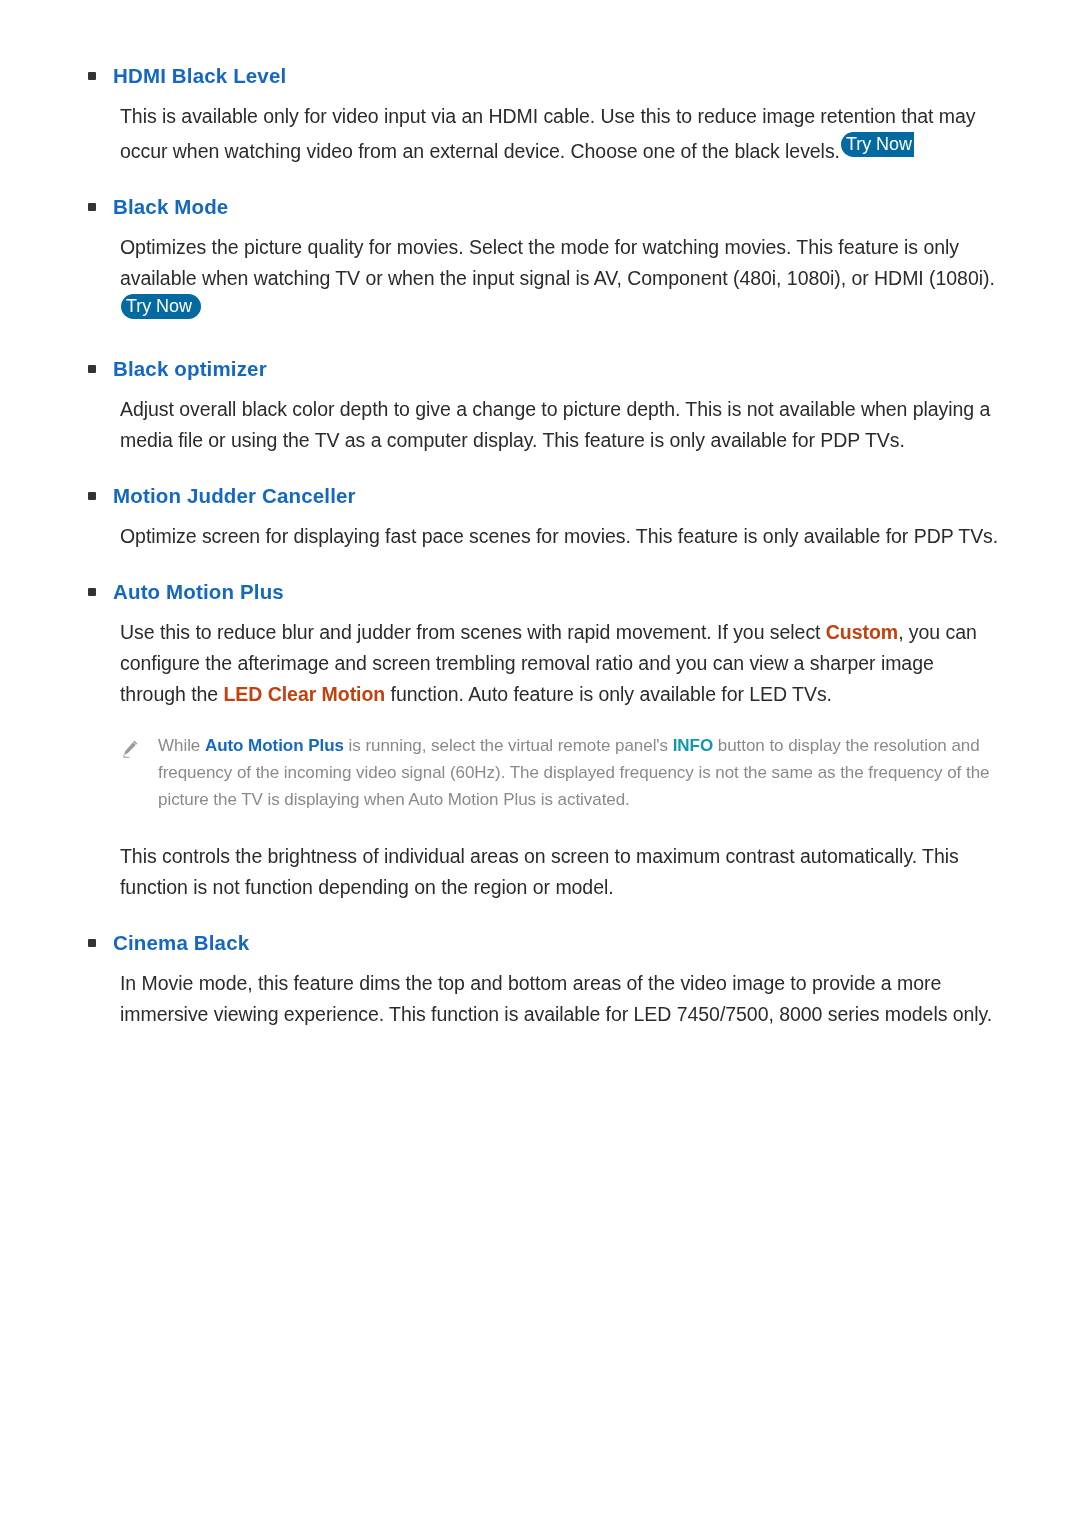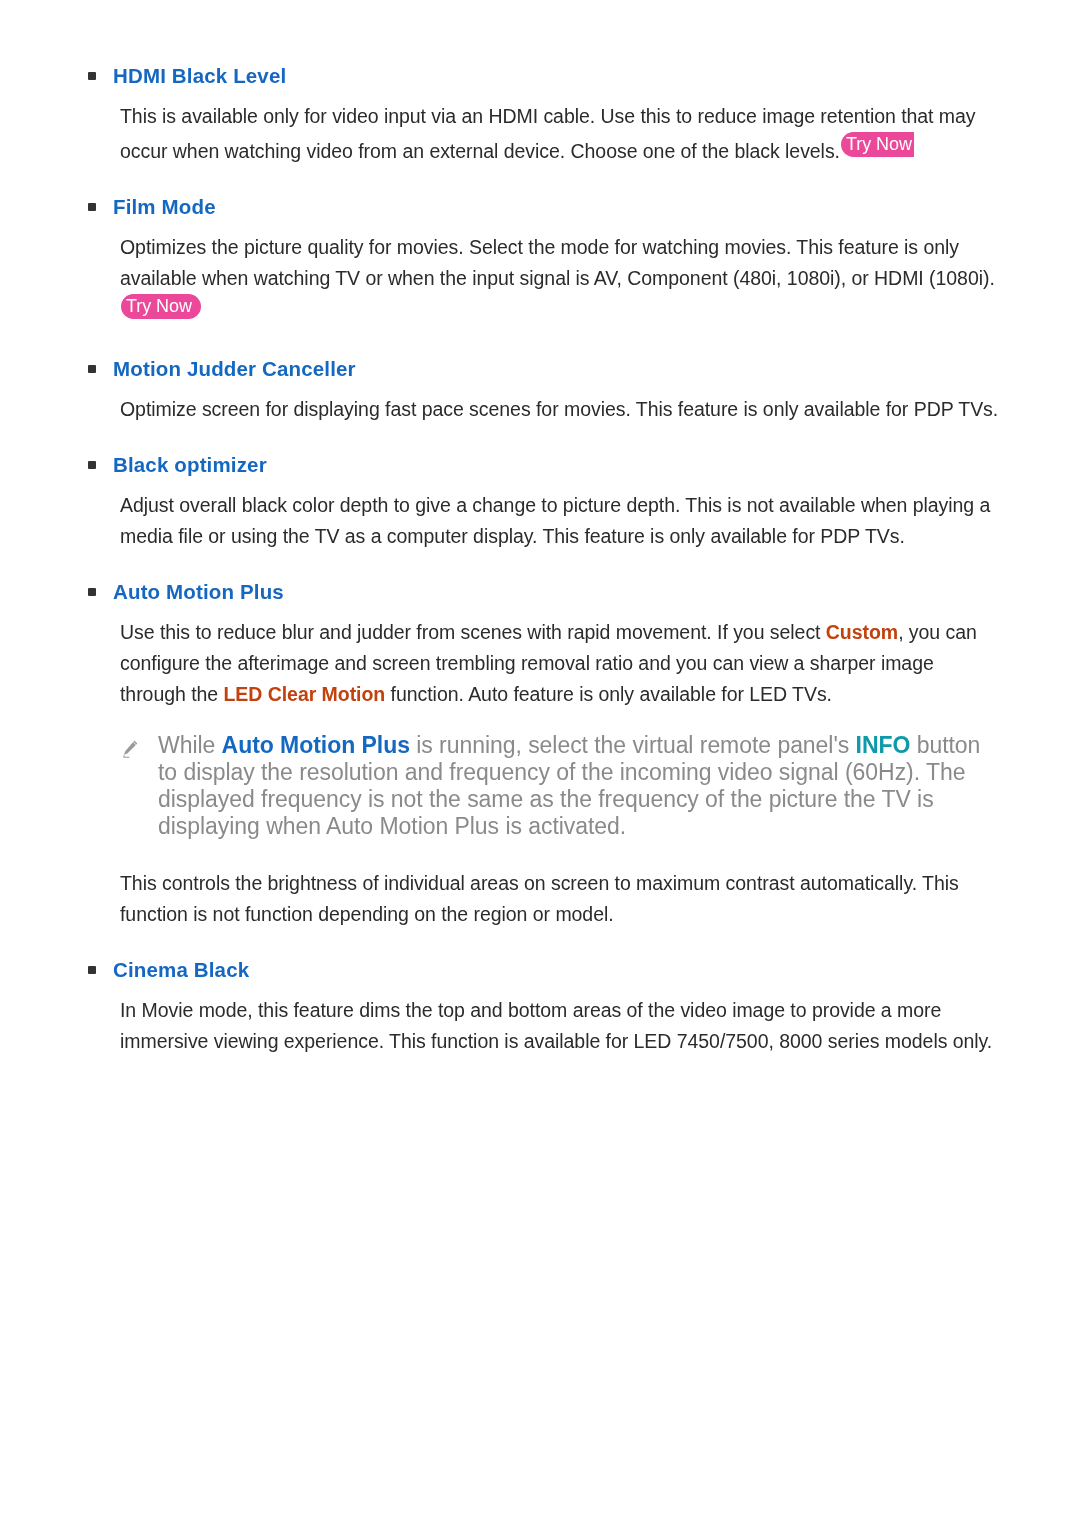--- a/index.html
+++ b/index.html
@@ -78,21 +78,21 @@
   }
 
   .kw-teal {
     color: #0e9aa7;
     font-weight: bold;
   }
 
   
   .trynow {
     display: inline-block;
-    background: #ec4899;
+    background: #0369a1;
     color: #ffffff;
     font-size: 18px;
     line-height: 25px;
     padding: 0 9px 0 5px;
     border-radius: 13px;
     vertical-align: 1px;
     margin-left: 1px;
     white-space: nowrap;
     overflow: hidden;
   }
@@ -113,21 +113,21 @@
   }
 
   .note-icon {
     flex: 0 0 auto;
     width: 20px;
     height: 20px;
     margin: 7px 18px 0 0;
   }
 
   .note-text {
-    font-size: 23px;
+    font-size: 17px;
     line-height: 27px;
     color: #8a8a8a;
     letter-spacing: -0.05px;
   }
 
   .note-text .kw {
     color: #1568c2;
     font-weight: bold;
   }
 
@@ -146,39 +146,39 @@
       <div class="heading-row">
         <span class="bullet"></span>
         <span class="heading">HDMI Black Level</span>
       </div>
       <div class="para"><span>This is available only for video input via an HDMI cable. Use this to reduce image retention that may occur when watching video from an external device. Choose one of the black levels.</span><span class="trynow clipped-right">Try Now</span></div>
     </div>
 
     <div class="section">
       <div class="heading-row">
         <span class="bullet"></span>
-        <span class="heading">Film Mode</span>
+        <span class="heading">Black Mode</span>
       </div>
       <div class="para"><span>Optimizes the picture quality for movies. Select the mode for watching movies. This feature is only available when watching TV or when the input signal is AV, Component (480i, 1080i), or HDMI (1080i).</span> <span class="trynow">Try Now</span></div>
     </div>
 
     <div class="section">
       <div class="heading-row">
         <span class="bullet"></span>
+        <span class="heading">Black optimizer</span>
+      </div>
+      <div class="para">Adjust overall black color depth to give a change to picture depth. This is not available when playing a media file or using the TV as a computer display. This feature is only available for PDP TVs.</div>
+    </div>
+
+    <div class="section">
+      <div class="heading-row">
+        <span class="bullet"></span>
         <span class="heading">Motion Judder Canceller</span>
       </div>
       <div class="para">Optimize screen for displaying fast pace scenes for movies. This feature is only available for PDP TVs.</div>
-    </div>
-
-    <div class="section">
-      <div class="heading-row">
-        <span class="bullet"></span>
-        <span class="heading">Black optimizer</span>
-      </div>
-      <div class="para">Adjust overall black color depth to give a change to picture depth. This is not available when playing a media file or using the TV as a computer display. This feature is only available for PDP TVs.</div>
     </div>
 
     <div class="section">
       <div class="heading-row">
         <span class="bullet"></span>
         <span class="heading">Auto Motion Plus</span>
       </div>
       <div class="para tight"><span>Use this to reduce blur and judder from scenes with rapid movement. If you select </span><span class="kw">Custom</span><span>, you can configure the afterimage and screen trembling removal ratio and you can view a sharper image through the </span><span class="kw">LED Clear Motion</span><span> function. Auto feature is only available for LED TVs.</span></div>
 
       <div class="note">

